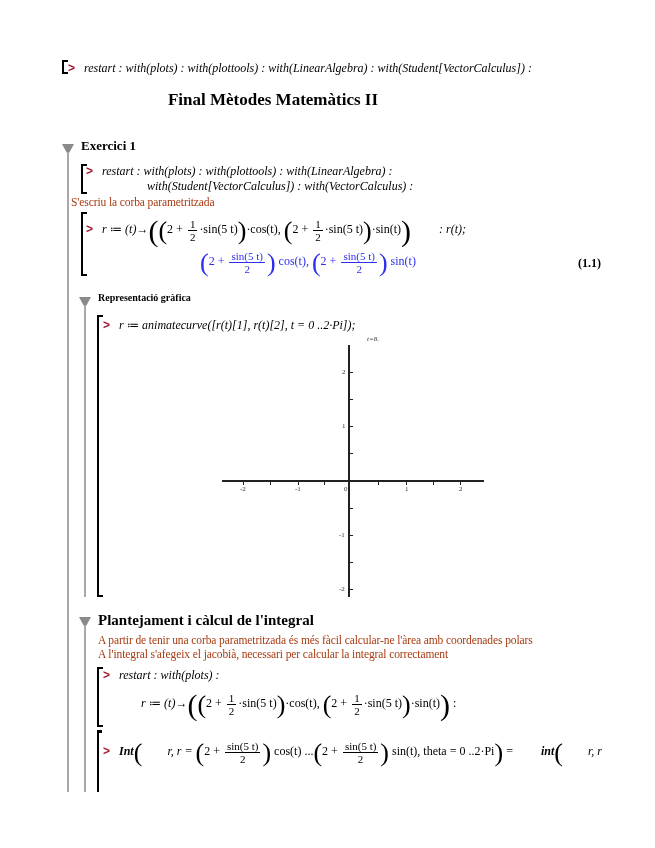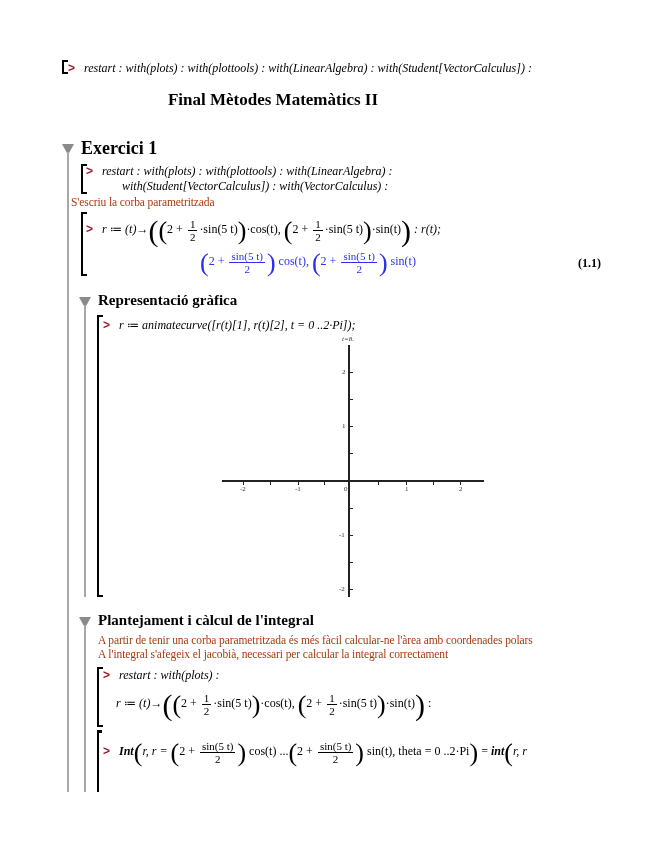--- a/index.html
+++ b/index.html
@@ -1,19 +1,19 @@
 <!DOCTYPE html>
 <html><head>
 <meta charset="utf-8">
 <style>
   * { box-sizing: border-box; margin: 0; padding: 0; }
   html, body { width: 655px; height: 848px; background: #ffffff; overflow: hidden; }
   body { position: relative; font-family: "Liberation Serif", "DejaVu Serif", serif; color: #000; }
   .abs { position: absolute; }
-  .it { font-style: italic; }
+  .it { font-style: italic; margin-left: 25px; }
   .bold { font-weight: bold; }
   .prompt { color: #a0192a; font-weight: bold; font-family: "Liberation Sans", sans-serif; font-size: 12px; }
   .math { font-size: 12px; white-space: nowrap; line-height: 14px; }
   .text-red { color: #a83a10; font-size: 11.5px; white-space: nowrap; letter-spacing: -0.1px; }
   .out-blue { color: #2d2ef0; }
   .frac { display: inline-block; vertical-align: middle; text-align: center; margin: 0 2px; line-height: 12px; }
   .frac > span { display: block; font-size: 11px; }
   .frac > span.num { border-bottom: 1px solid currentColor; padding: 0 2px; }
   .bigp { font-size: 26px; vertical-align: middle; line-height: 20px; font-weight: 200; }
   .bigp2 { font-size: 30px; vertical-align: middle; line-height: 20px; font-weight: 200; }
@@ -36,21 +36,21 @@
 <div class="bracket" style="left:62px; top:60px; height:14px;"></div>
 <div class="abs math" style="left:68px; top:61px;">
   <span class="prompt">&gt;</span>
   <span class="it" style="margin-left:6px;">restart : with(plots) : with(plottools) : with(LinearAlgebra) : with(Student[VectorCalculus]) :</span>
 </div>
 
 <div class="abs bold" style="left:0; width:526px; text-align:center; top:90px; font-size:17px; padding-left:20px;">Final Mètodes Matemàtics II</div>
 
 <div class="tri" style="left:62px; top:144px;"></div>
 <div class="gray-line" style="left:67px; top:152px; height:640px;"></div>
-<div class="sec-title" style="left:81px; top:138px; font-size:18px;">Exercici 1</div>
+<div class="sec-title" style="left:81px; top:138px; font-size:13px;">Exercici 1</div>
 
 <div class="bracket" style="left:81px; top:164px; height:30px;"></div>
 <div class="abs math" style="left:86px; top:164px;">
   <span class="prompt">&gt;</span>
   <span class="it" style="margin-left:6px;">restart : with(plots) : with(plottools) : with(LinearAlgebra) :</span>
 </div>
 <div class="abs math it" style="left:122px; top:179px;">with(Student[VectorCalculus]) : with(VectorCalculus) :</div>
 
 <div class="abs text-red" style="left:71px; top:196px;">S'escriu la corba parametritzada</div>
 
@@ -59,21 +59,21 @@
   <span class="prompt">&gt;</span>
   <span class="it" style="margin-left:6px;">r ≔ (t)→</span><span class="bigp2">(</span><span class="bigp">(</span><span>2 + </span><span class="frac"><span class="num">1</span><span>2</span></span><span>·sin(5 t)</span><span class="bigp">)</span><span>·cos(t), </span><span class="bigp">(</span><span>2 + </span><span class="frac"><span class="num">1</span><span>2</span></span><span>·sin(5 t)</span><span class="bigp">)</span><span>·sin(t)</span><span class="bigp2">)</span><span class="it"> : r(t);</span>
 </div>
 <div class="abs math out-blue" style="left:200px; top:250px;">
   <span class="bigp">(</span><span>2 + </span><span class="frac"><span class="num">sin(5 t)</span><span>2</span></span><span class="bigp">)</span><span> cos(t), </span><span class="bigp">(</span><span>2 + </span><span class="frac"><span class="num">sin(5 t)</span><span>2</span></span><span class="bigp">)</span><span> sin(t)</span>
 </div>
 <div class="abs bold" style="left:578px; top:256px; font-size:12px;">(1.1)</div>
 
 <div class="tri" style="left:79px; top:297px;"></div>
 <div class="gray-line" style="left:84px; top:305px; height:292px;"></div>
-<div class="sec-title" style="left:98px; top:292px; font-size:15px;">Representació gràfica</div>
+<div class="sec-title" style="left:98px; top:292px; font-size:10px;">Representació gràfica</div>
 
 <div class="bracket" style="left:97px; top:315px; height:282px;"></div>
 <div class="abs math" style="left:103px; top:318px;">
   <span class="prompt">&gt;</span>
   <span class="it" style="margin-left:6px;">r ≔ animatecurve([r(t)[1], r(t)[2], t = 0 ..2·Pi]);</span>
 </div>
 
 <div class="abs" style="left:220px; top:335px; width:265px; height:265px;">
   <div class="plot-label it" style="left:122px; top:0px;">t=8.</div>
 

